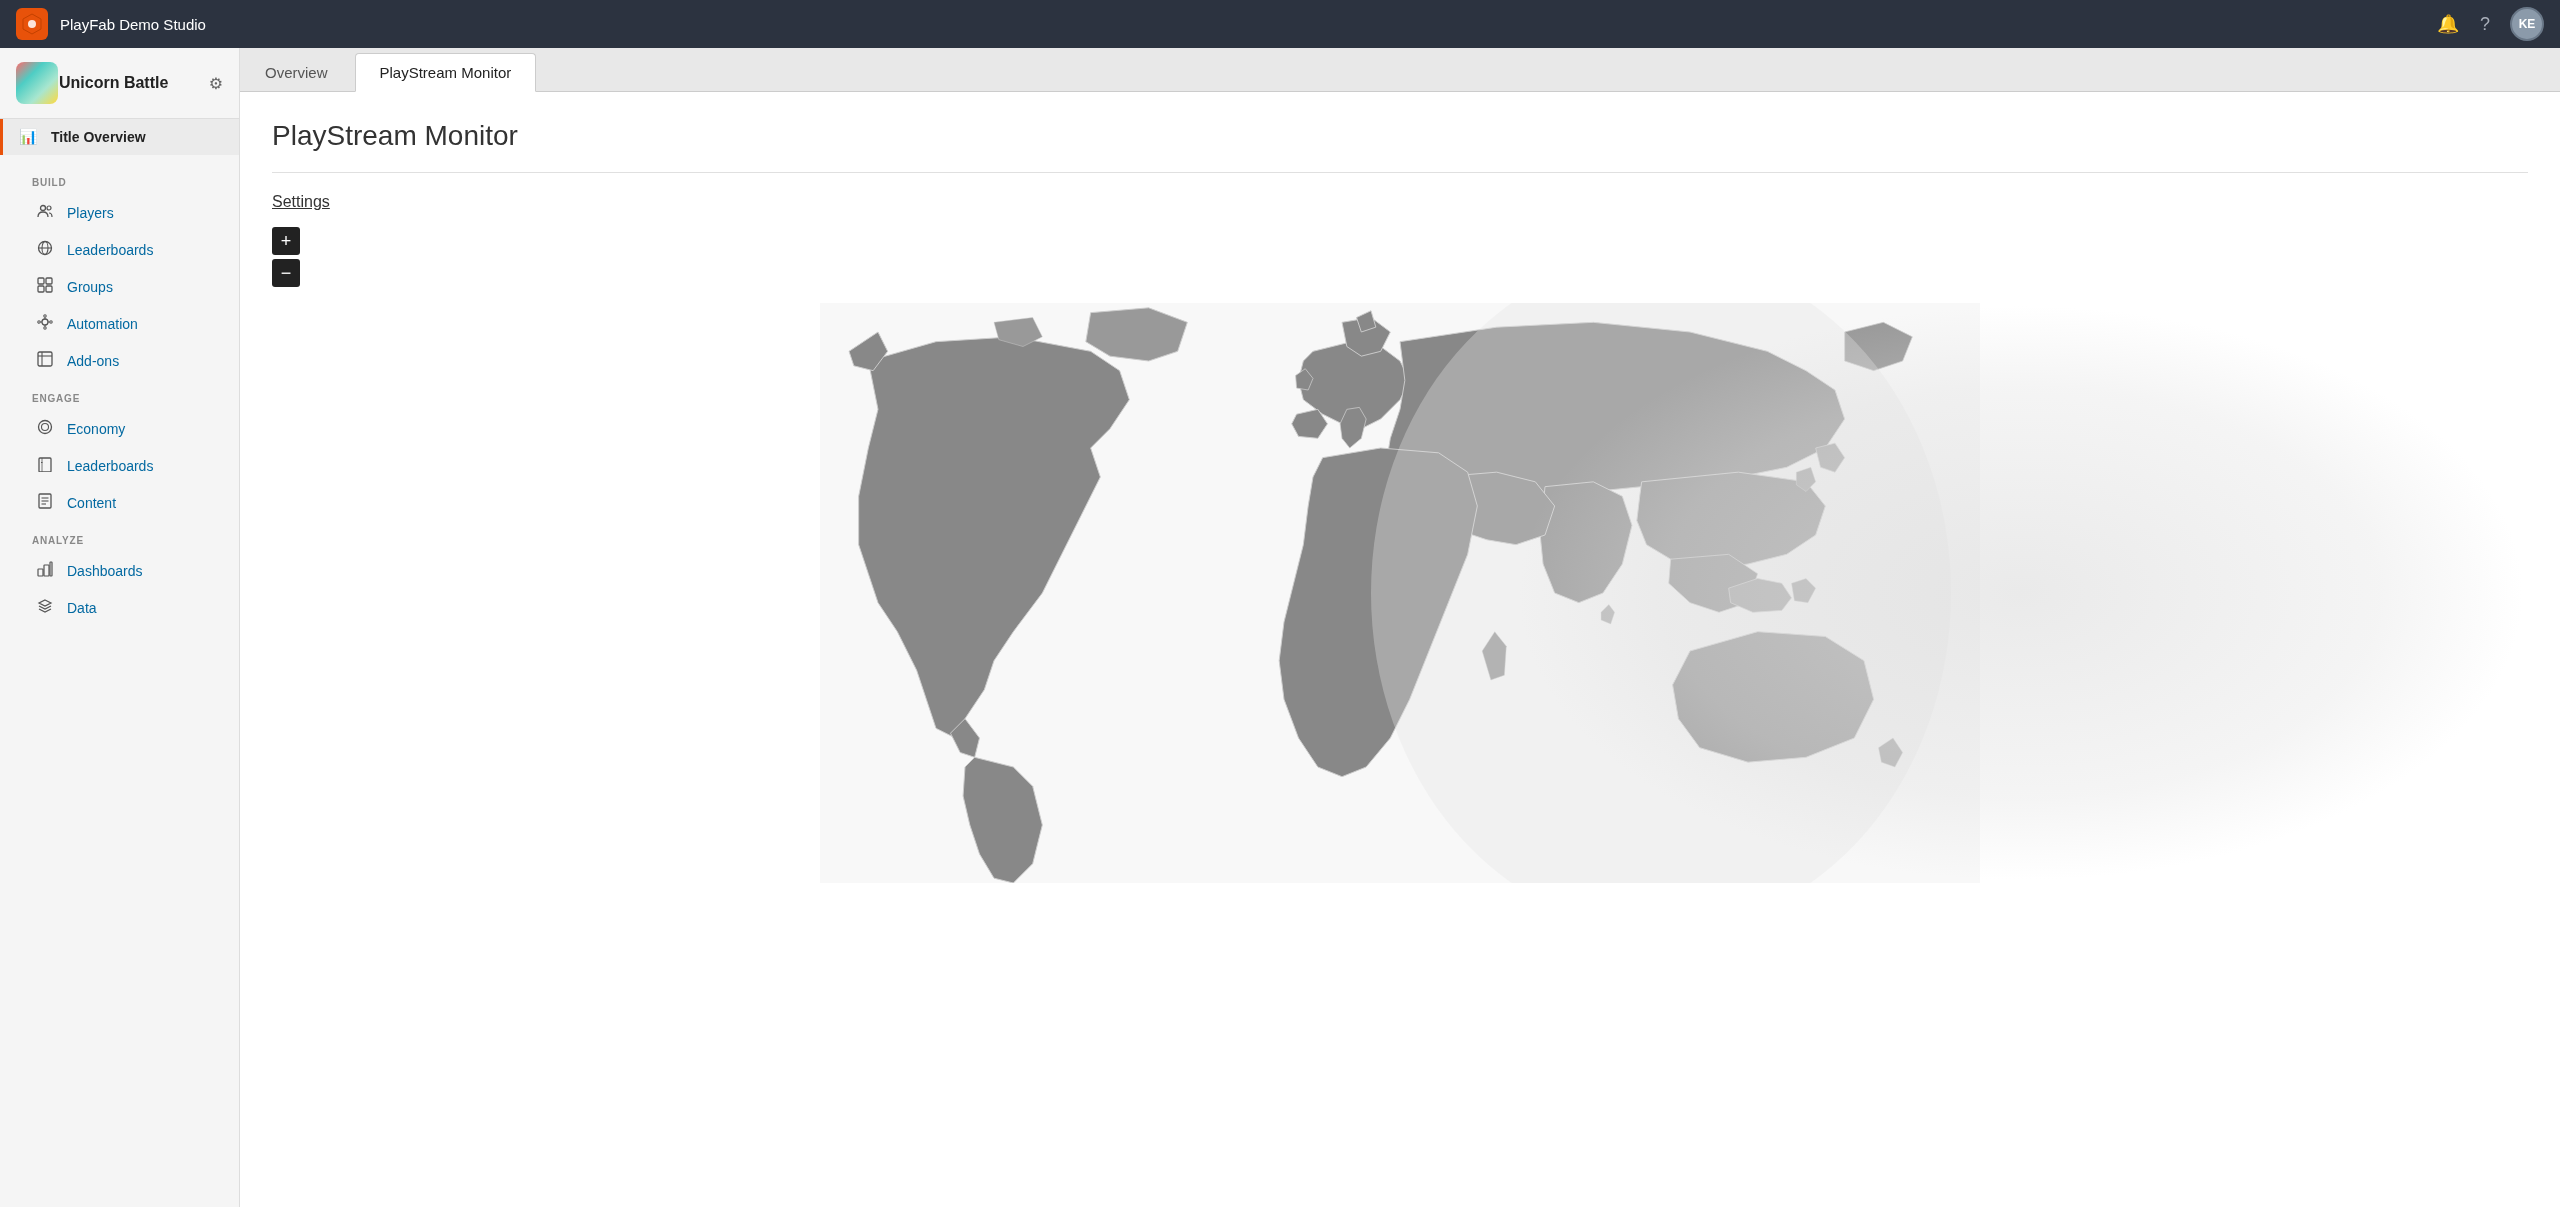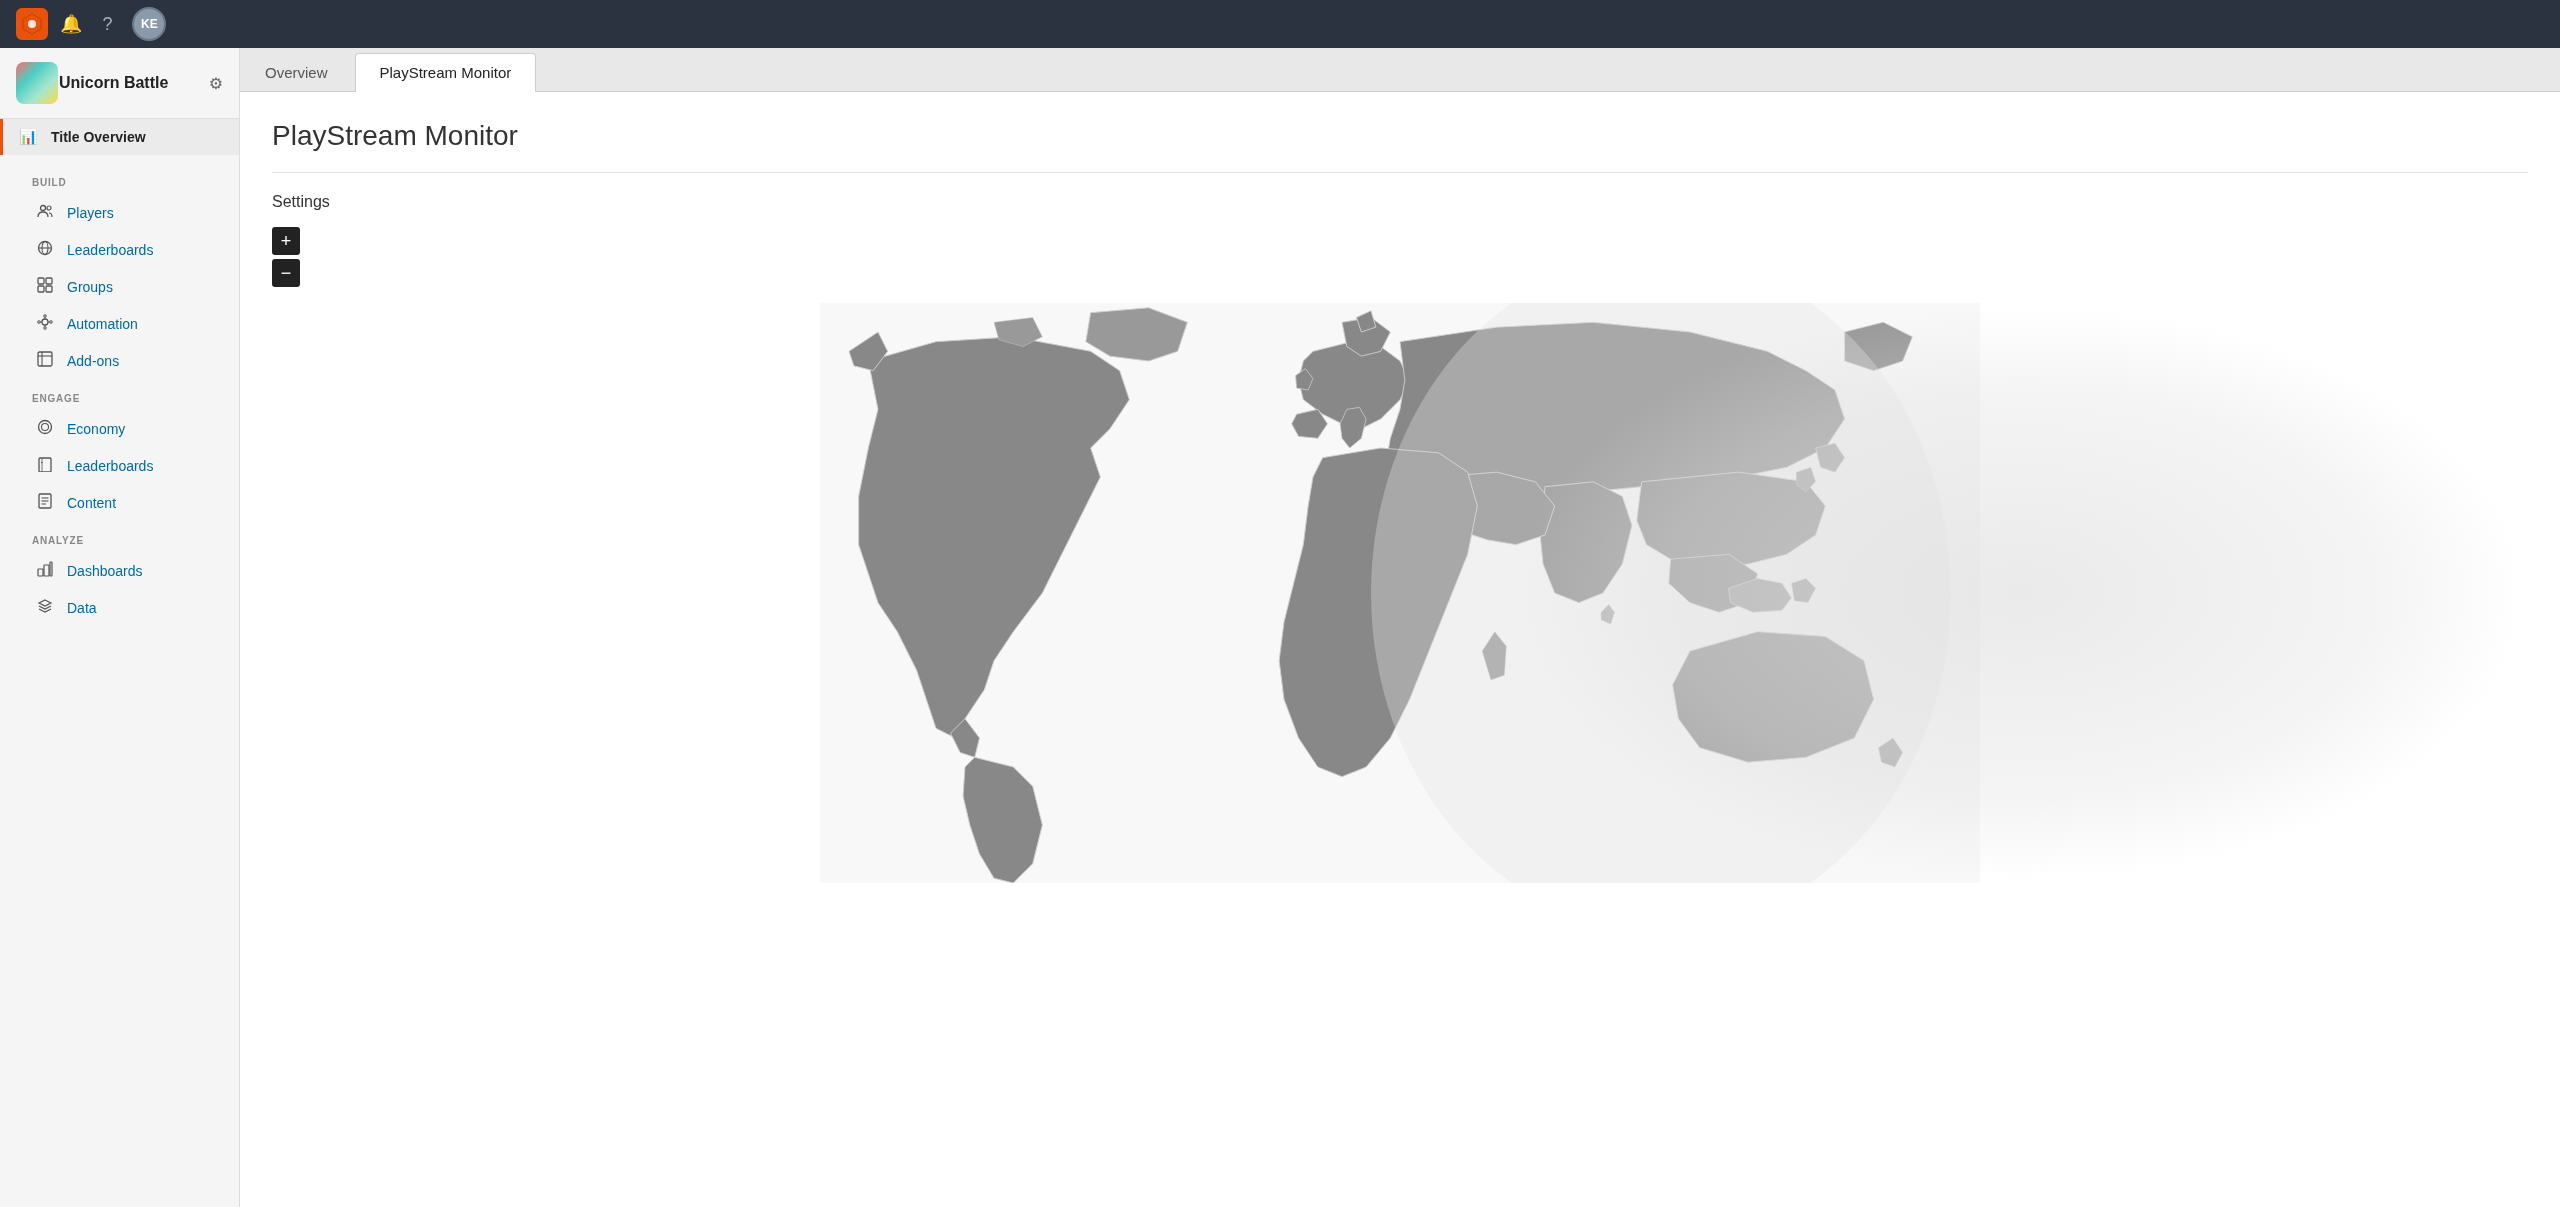--- a/index.html
+++ b/index.html
@@ -182,20 +182,21 @@
     .divider {
       border: none;
       border-top: 1px solid #e0e0e0;
       margin-bottom: 20px;
     }
     .settings-label {
       font-size: 16px;
       color: #333;
       margin-bottom: 16px;
       font-weight: 400;
+      text-decoration: underline;
     }
 
     
     .map-controls {
       display: flex;
       flex-direction: column;
       gap: 4px;
       margin-bottom: 16px;
     }
     .map-btn {
@@ -236,20 +237,21 @@
 <body>
 
 <div class="topbar">
   <div class="topbar-logo">
 
     <svg width="22" height="22" viewBox="0 0 22 22" fill="none">
       <polygon points="11,1 20,6 20,16 11,21 2,16 2,6" fill="#e8520a" stroke="#c44100" stroke-width="1"></polygon>
       <circle cx="11" cy="11" r="4" fill="white" opacity="0.85"></circle>
     </svg>
   </div>
+  <div class="topbar-title">PlayFab Demo Studio</div>
   <div class="topbar-actions">
     <span class="topbar-icon">🔔</span>
     <span class="topbar-icon">?</span>
     <div class="topbar-avatar">KE</div>
   </div>
 </div>
 
 <div class="layout">
 
   <div class="sidebar">

